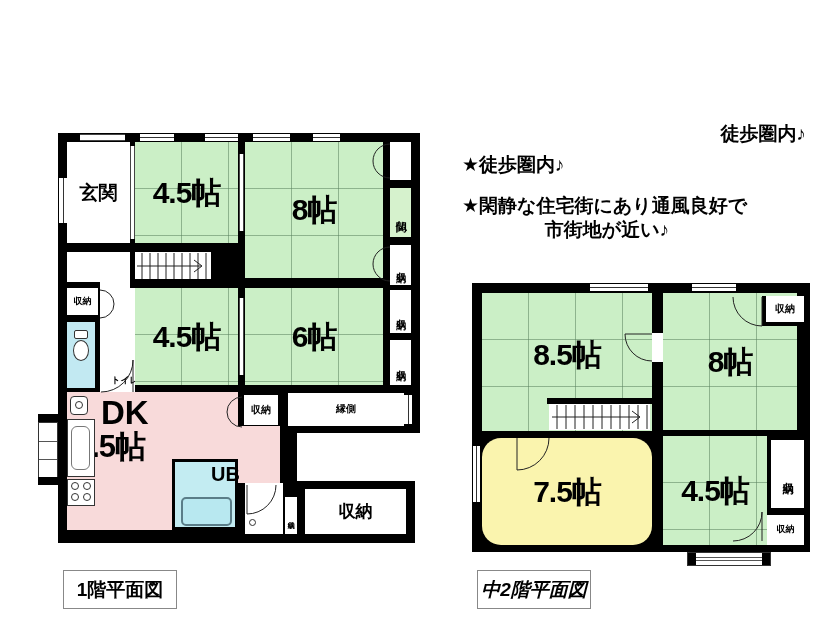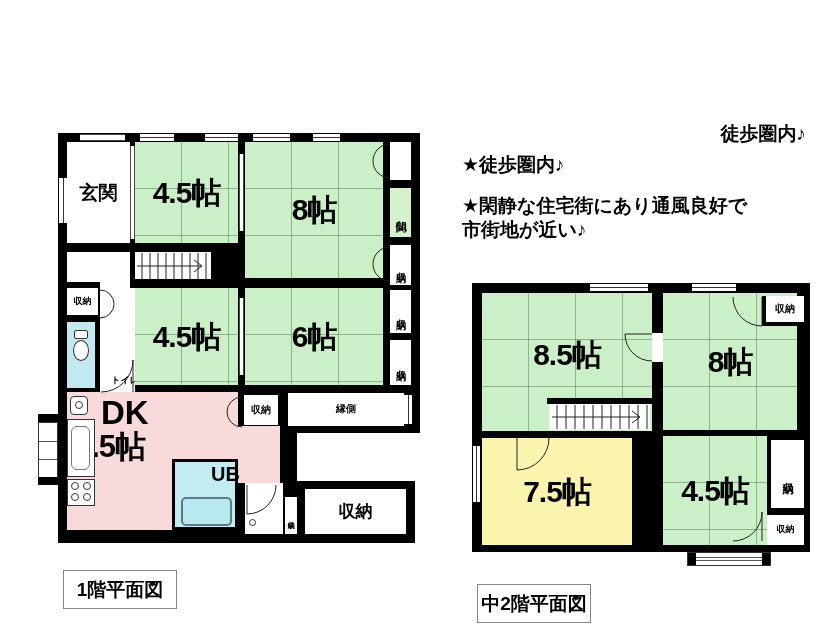--- a/index.html
+++ b/index.html
@@ -3,21 +3,21 @@
 <meta charset="utf-8">
 <style>
   html,body{margin:0;padding:0;background:#fff;}
   .canvas{position:relative;width:840px;height:637px;background:#fff;overflow:hidden;
           font-family:"Liberation Sans","DejaVu Sans",sans-serif;color:#000;}
   .abs{position:absolute;}
   .title{position:absolute;left:0;top:24px;width:790px;text-align:center;
          font-size:23px;font-weight:700;letter-spacing:0px;}
   .notes{position:absolute;left:462px;top:122px;width:348px;font-size:19px;font-weight:700;line-height:24px;}
   .notes .r{text-align:right;padding-right:4px;}
-  .notes .r2{text-align:left;padding-right:58px;}
+  .notes .r2{text-align:center;padding-right:58px;}
   .notes .gap1{margin-top:7px;}
   .notes .gap2{margin-top:17px;}
   .plan{position:absolute;}
   .wallblock{position:absolute;background:#000;}
   .room{position:absolute;display:flex;align-items:center;justify-content:center;}
   .white{background:#fff;}
   .tatami{background-color:#cbefc6;
     background-image:linear-gradient(rgba(90,130,95,.55) 1px,transparent 1px),
                      linear-gradient(90deg,rgba(90,130,95,.55) 1px,transparent 1px);
     background-size:47px 47px;background-position:-1px -1px;}
@@ -187,21 +187,21 @@
     <div class="wallblock" style="left:87px;top:118px;width:105px;height:6px;"></div>
     <div class="room white" style="left:89px;top:124px;width:101px;height:26px;"></div>
 
     <div class="room tatami" style="left:203px;top:13px;width:134px;height:137px;">
       <span class="lbl big">8帖</span>
     </div>
     <div class="room white" style="left:302px;top:16px;width:42px;height:30px;border-left:4px solid #000;border-bottom:4px solid #000;box-sizing:border-box;">
       <span class="lbl" style="font-size:10px;">収納</span>
     </div>
 
-    <div class="room yellow" style="left:22px;top:158px;width:150px;height:107px;">
+    <div class="room yellow" style="left:22px;top:158px;width:170px;height:107px;border-radius:19px;">
       <span class="lbl big">7.5帖</span>
     </div>
     <div class="room tatami" style="left:203px;top:156px;width:104px;height:109px;">
       <span class="lbl big">4.5帖</span>
     </div>
     <div class="room white" style="left:311px;top:160px;width:33px;height:68px;">
       <span class="lbl vert" style="font-size:11px;">収納</span>
     </div>
     <div class="room white" style="left:307px;top:235px;width:37px;height:30px;">
       <span class="lbl" style="font-size:9px;">収納</span>
@@ -228,17 +228,17 @@
         <path d="M302,232 L302,261 M302,232 A29,29 0 0 1 273,261"></path>
         <path d="M97,125 V149 M106,125 V149 M115,125 V149 M124,125 V149 M133,125 V149 M142,125 V149 M151,125 V149 M160,125 V149 M169,125 V149 M178,125 V149 M187,125 V149"></path>
         <path d="M92,137 H179 M172,131 L180,137 L172,143"></path>
       </g>
     </svg>
   </div>
 
   <div class="caption" style="left:63px;top:570px;">
     <span>1階平面図</span>
   </div>
-  <div class="caption" style="left:477px;top:584px;">
+  <div class="caption" style="left:477px;top:570px;font-style:italic;">
     <span>中2階平面図</span>
   </div>
 
 </div>
 
 </body></html>

